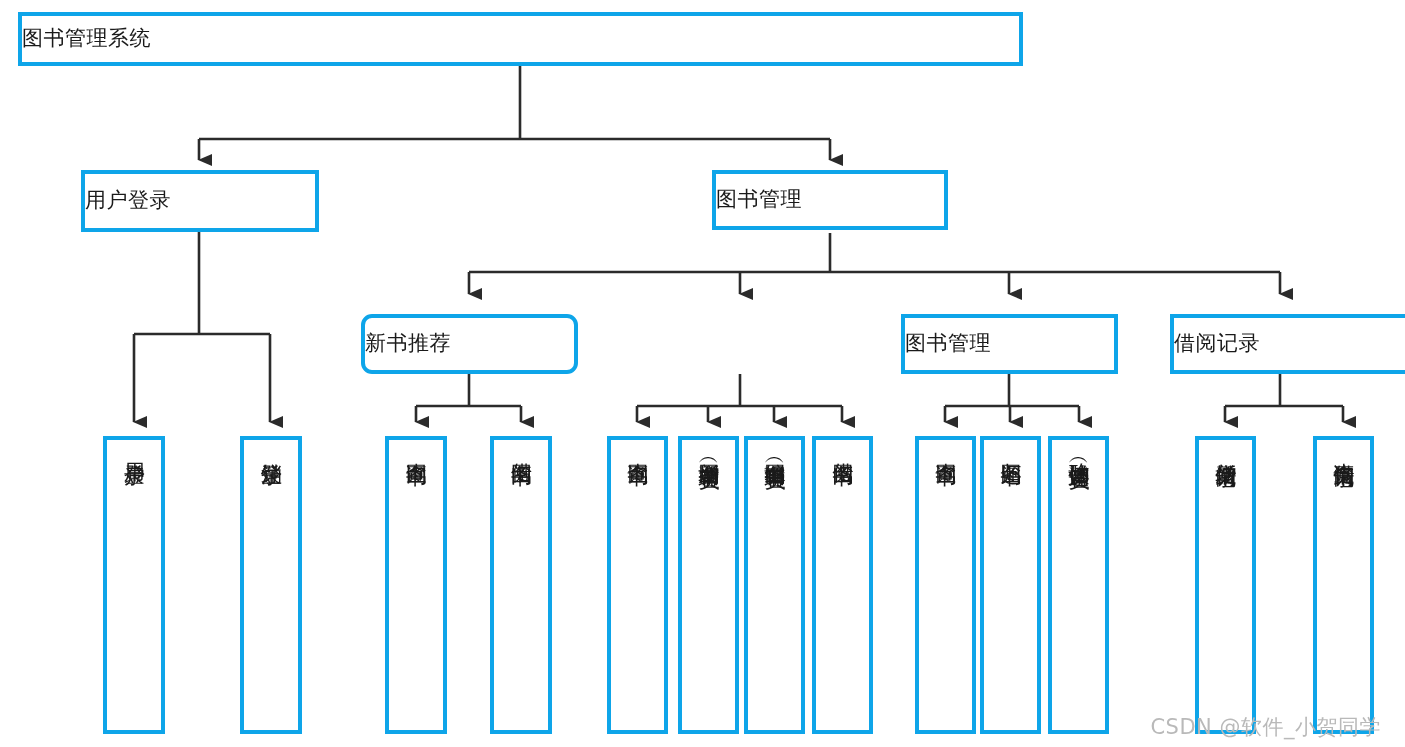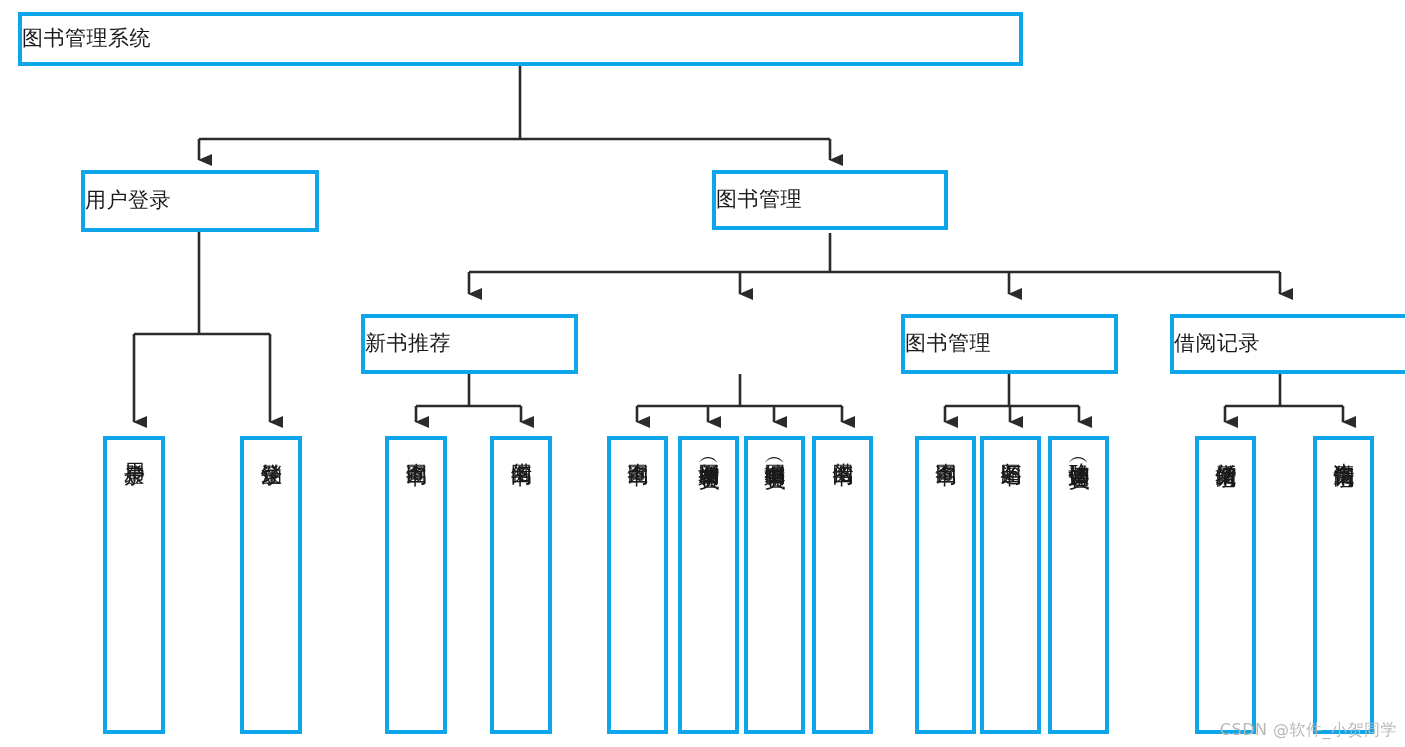--- a/index.html
+++ b/index.html
@@ -46,23 +46,23 @@
     font-size: 21px;
     line-height: 1.28;
     letter-spacing: 1px;
     padding: 6px 0;
   }
   .node .label {
     display: block;
   }
   .watermark {
     position: absolute;
-    right: 8px;
+    right: 24px;
     bottom: 6px;
-    font-size: 16px;
+    font-size: 21px;
     color: #b9b9b9;
     letter-spacing: 0.5px;
     white-space: nowrap;
     pointer-events: none;
   }
 </style>
 </head>
 <body>
 
 <div id="canvas">
@@ -121,21 +121,21 @@
     <span class="label">图书管理系统</span>
   </div>
 
   <div class="node horiz" style="left:81px; top:170px; width:238px; height:62px;">
     <span class="label">用户登录</span>
   </div>
   <div class="node horiz" style="left:712px; top:170px; width:236px; height:60px;">
     <span class="label">图书管理</span>
   </div>
 
-  <div class="node horiz" style="left:361px; top:314px; width:217px; height:60px;">
+  <div class="node horiz" style="left:361px; top:314px; width:217px; height:60px;border-radius:11px;">
     <span class="label">新书推荐</span>
   </div>
   <div class="node horiz" style="left:901px; top:314px; width:217px; height:60px;">
     <span class="label">图书管理</span>
   </div>
   <div class="node horiz" style="left:1170px; top:314px; width:260px; height:60px;">
     <span class="label">借阅记录</span>
   </div>
 
   <div class="node vert" style="left:103px; top:436px; width:62px; height:298px;">

